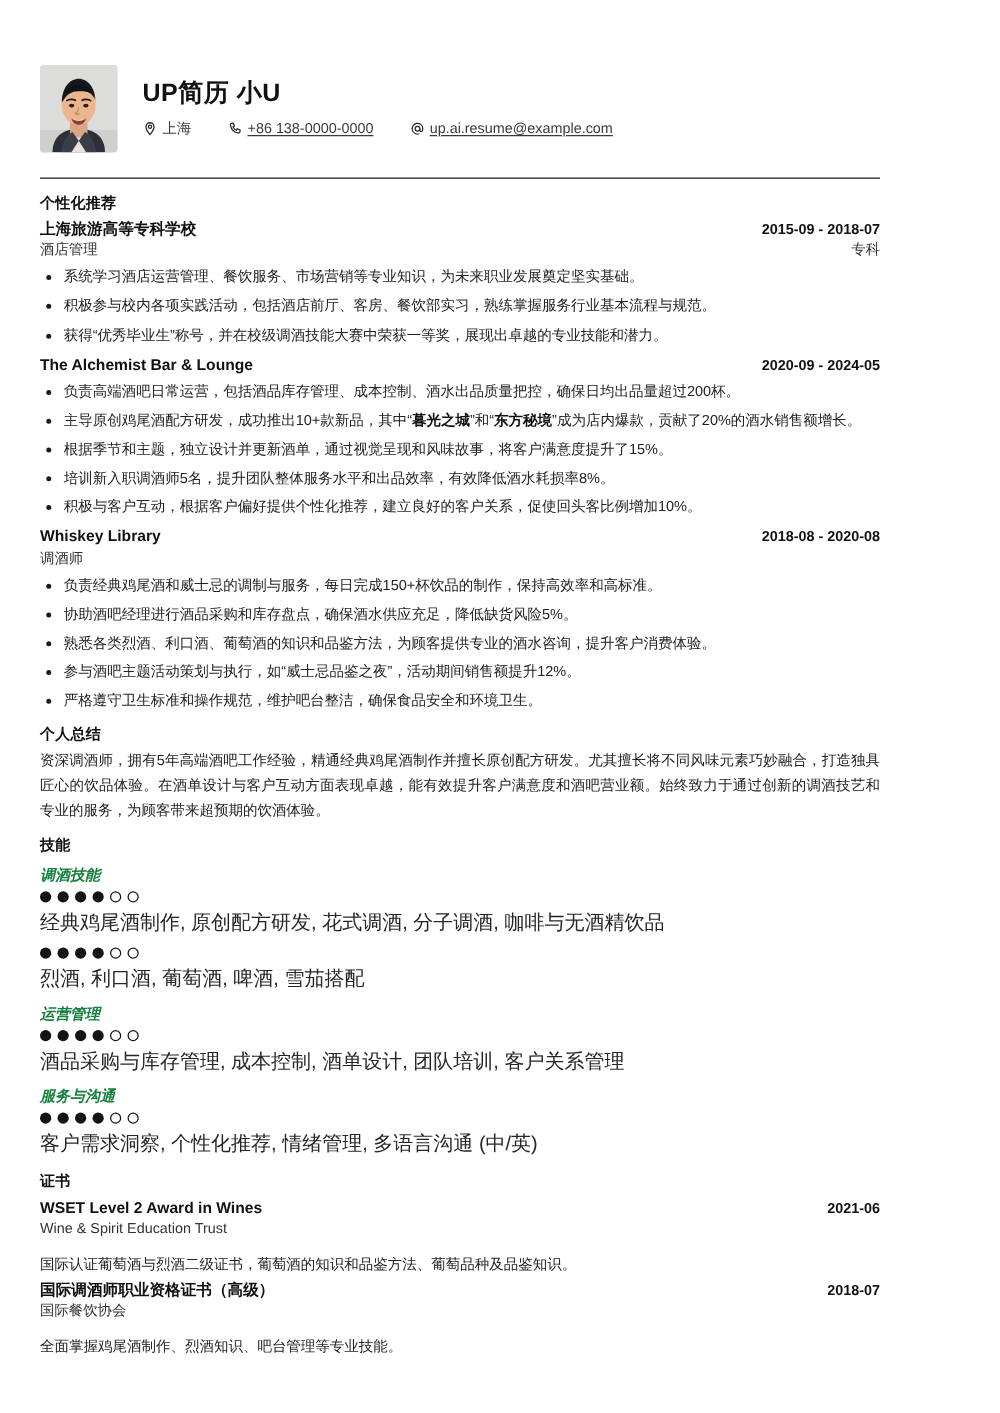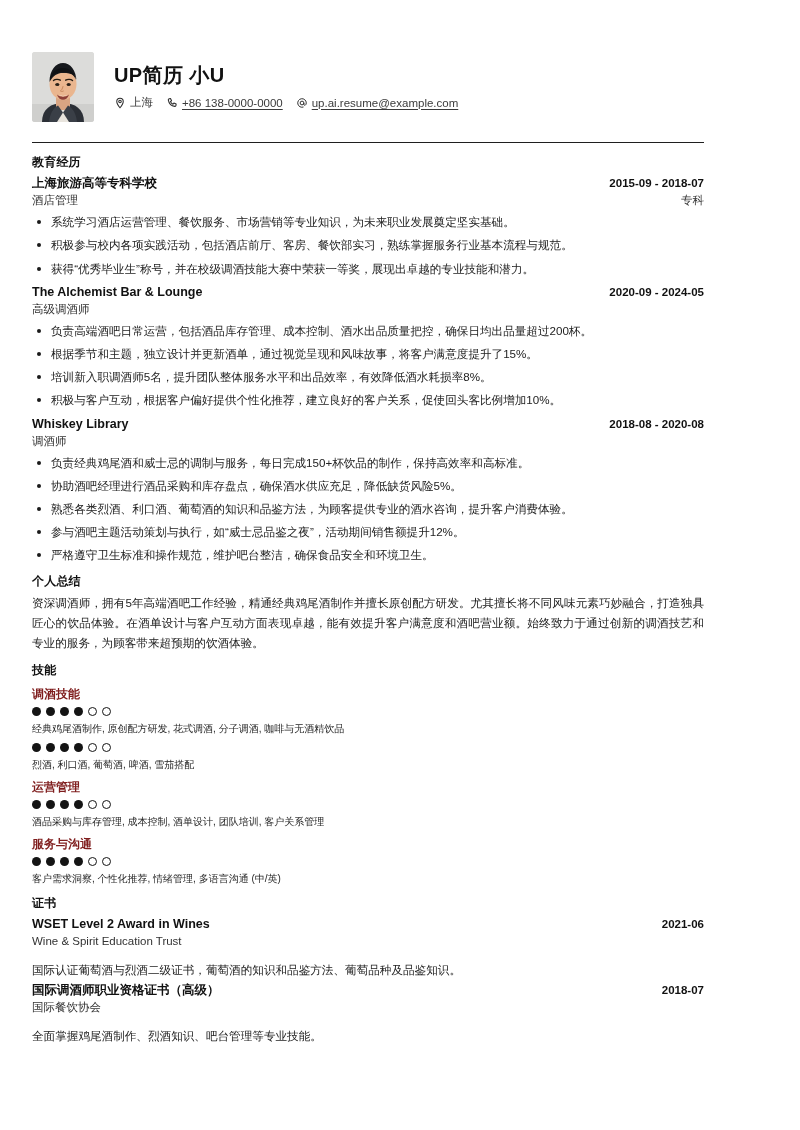--- a/index.html
+++ b/index.html
@@ -41,21 +41,21 @@
     font-weight: bold;
     letter-spacing: .4px;
     color: #111;
     margin-bottom: 9px;
     line-height: 1.1;
   }
   .contact-row {
     display: flex;
     align-items: center;
     flex-wrap: wrap;
-    gap: 4px;
+    gap: 20px;
     font-size: 11.5px;
     color: #3a3a3a;
   }
   .contact-item {
     display: inline-flex;
     align-items: center;
     gap: 4px;
     margin-right: 9px;
   }
   .contact-item .ico {
@@ -149,38 +149,39 @@
     color: #222;
     text-align: justify;
     margin: 3px 0 0 0;
   }
 
   
   .skill-block { margin-top: 7px; }
   .skill-name {
     font-size: 12px;
     font-weight: bold;
-    color: #7f1d1d;
+    color: #15803d;
     margin-bottom: 4px;
+    font-style: italic;
   }
   .dots {
     display: flex;
     align-items: center;
     gap: 5px;
     margin-bottom: 5px;
   }
   .dot {
     width: 9px; height: 9px;
     border-radius: 50%;
     box-sizing: border-box;
   }
   .dot.filled { background: #141414; }
   .dot.empty  { background: #ffffff; border: 1.8px solid #141414; }
   .skill-detail {
-    font-size: 10px;
+    font-size: 16px;
     color: #262626;
     line-height: 1.5;
   }
 
   
   .cert-block { margin-top: 2px; }
   .cert-desc {
     font-size: 11.6px;
     color: #222;
     line-height: 1.55;
@@ -248,21 +249,21 @@
           <span class="contact-text link">up.ai.resume@example.com</span>
         </span>
 
       </div>
     </div>
   </div>
 
   <div class="rule"></div>
 
   <div class="section">
-    <div class="section-title">教育经历</div>
+    <div class="section-title">个性化推荐</div>
     <div class="entry">
       <div class="entry-head">
         <span class="entry-title">上海旅游高等专科学校</span>
         <span class="entry-date">2015-09 - 2018-07</span>
       </div>
       <div class="entry-sub-row">
         <span class="entry-sub">酒店管理</span>
         <span class="entry-sub-right">专科</span>
       </div>
       <ul class="bullets">
@@ -273,23 +274,23 @@
     </div>
   </div>
 
   <div class="section">
 
     <div class="entry">
       <div class="entry-head">
         <span class="entry-title">The Alchemist Bar &amp; Lounge</span>
         <span class="entry-date">2020-09 - 2024-05</span>
       </div>
-      <div class="entry-sub">高级调酒师</div>
       <ul class="bullets">
         <li>负责高端酒吧日常运营，包括酒品库存管理、成本控制、酒水出品质量把控，确保日均出品量超过200杯。</li>
+        <li>主导原创鸡尾酒配方研发，成功推出10+款新品，其中“<b class="hl">暮光之城</b>”和“<b class="hl">东方秘境</b>”成为店内爆款，贡献了20%的酒水销售额增长。</li>
         <li>根据季节和主题，独立设计并更新酒单，通过视觉呈现和风味故事，将客户满意度提升了15%。</li>
         <li>培训新入职调酒师5名，提升团队整体服务水平和出品效率，有效降低酒水耗损率8%。</li>
         <li>积极与客户互动，根据客户偏好提供个性化推荐，建立良好的客户关系，促使回头客比例增加10%。</li>
       </ul>
     </div>
 
     <div class="entry">
       <div class="entry-head">
         <span class="entry-title">Whiskey Library</span>
         <span class="entry-date">2018-08 - 2020-08</span>

